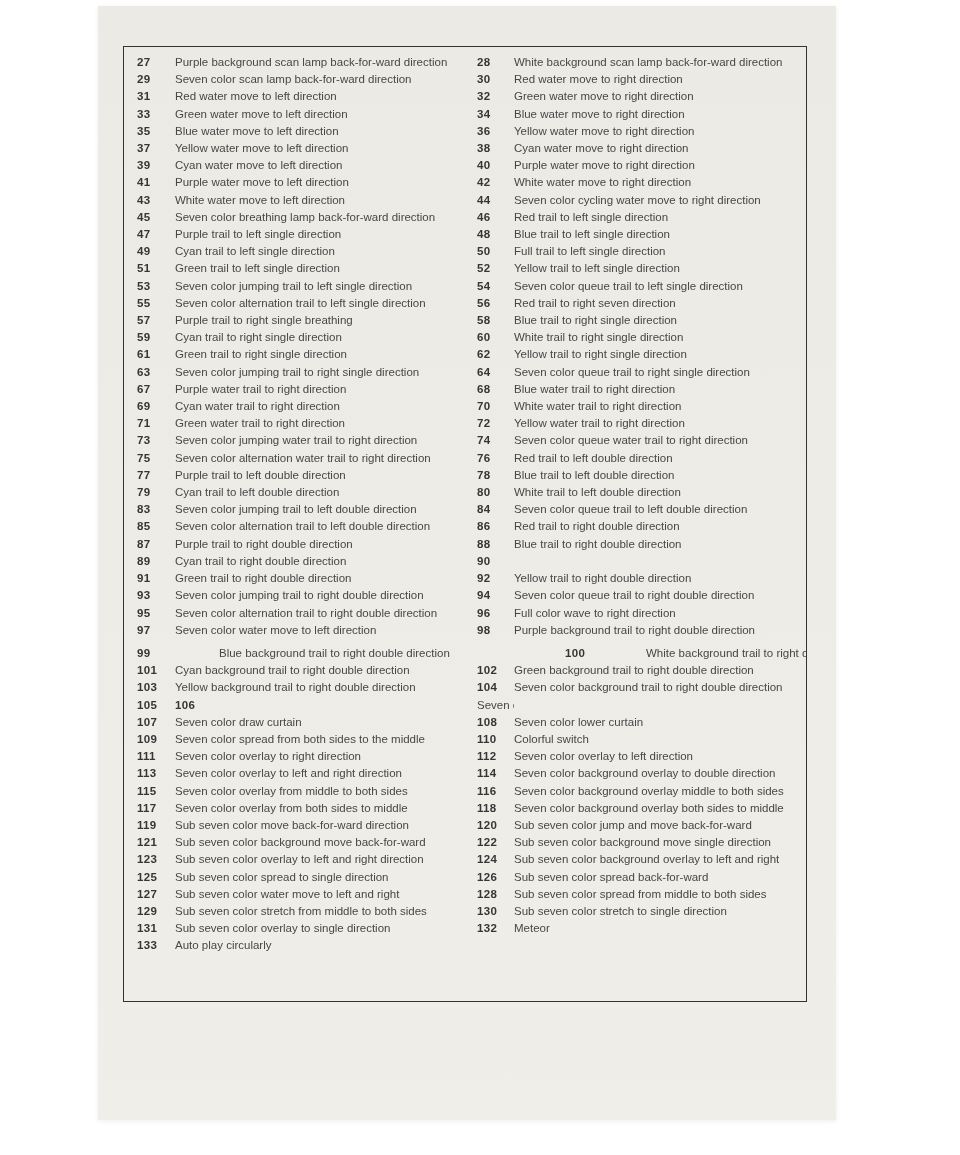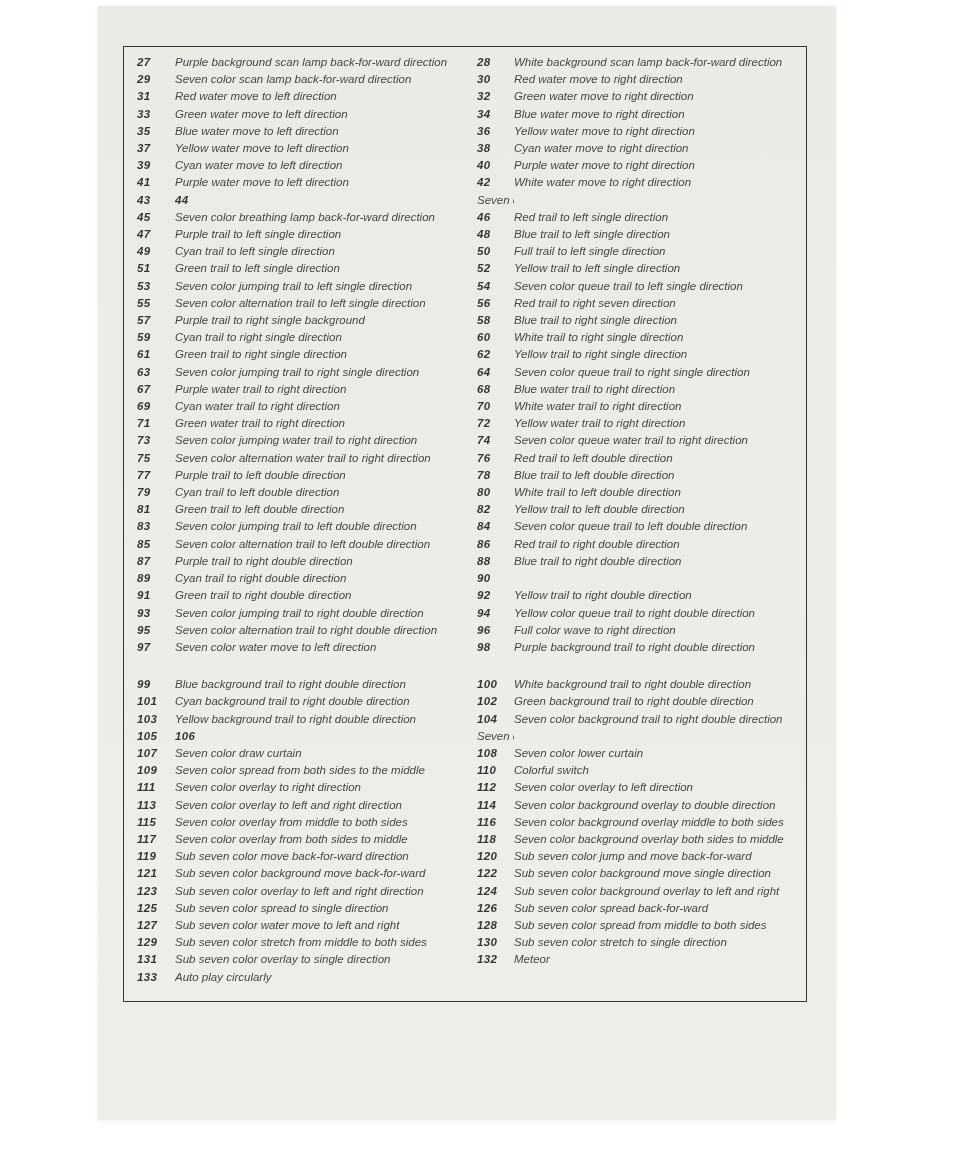--- a/index.html
+++ b/index.html
@@ -30,23 +30,22 @@
     padding: 7px 0 0 13px;
     overflow: hidden;
   }
   .rows { width: 100%; }
   .row {
     display: grid;
     grid-template-columns: 38px 302px 37px 1fr;
     line-height: 17.2px;
     font-size: 11.5px;
     color: #474747;
-    font-style: italic;
-  }
-  .row.gap { margin-top: 20px; }
+  }
+  .row.gap { margin-top: 6px; gap: 44px; }
   .num {
     font-weight: 700;
     color: #363636;
     letter-spacing: 0.3px;
   }
   .desc {
     white-space: nowrap;
     overflow: hidden;
   }
 </style>
@@ -107,20 +106,21 @@
 
   <div class="row">
     <span class="num">41</span>
     <span class="desc">Purple water move to left direction</span>
     <span class="num">42</span>
     <span class="desc">White water move to right direction</span>
   </div>
 
   <div class="row">
     <span class="num">43</span>
+    <span class="desc">White water move to left direction</span>
     <span class="num">44</span>
     <span class="desc">Seven color cycling water move to right direction</span>
   </div>
 
   <div class="row">
     <span class="num">45</span>
     <span class="desc">Seven color breathing lamp back-for-ward direction</span>
     <span class="num">46</span>
     <span class="desc">Red trail to left single direction</span>
   </div>
@@ -155,21 +155,21 @@
 
   <div class="row">
     <span class="num">55</span>
     <span class="desc">Seven color alternation trail to left single direction</span>
     <span class="num">56</span>
     <span class="desc">Red trail to right seven direction</span>
   </div>
 
   <div class="row">
     <span class="num">57</span>
-    <span class="desc">Purple trail to right single background</span>
+    <span class="desc">Purple trail to right single breathing</span>
     <span class="num">58</span>
     <span class="desc">Blue trail to right single direction</span>
   </div>
 
   <div class="row">
     <span class="num">59</span>
     <span class="desc">Cyan trail to right single direction</span>
     <span class="num">60</span>
     <span class="desc">White trail to right single direction</span>
   </div>
@@ -231,26 +231,20 @@
     <span class="desc">Blue trail to left double direction</span>
   </div>
 
   <div class="row">
     <span class="num">79</span>
     <span class="desc">Cyan trail to left double direction</span>
     <span class="num">80</span>
     <span class="desc">White trail to left double direction</span>
   </div>
 
-  <div class="row">
-    <span class="num">81</span>
-    <span class="desc">Green trail to left double direction</span>
-    <span class="num">82</span>
-    <span class="desc">Yellow trail to left double direction</span>
-  </div>
 
   <div class="row">
     <span class="num">83</span>
     <span class="desc">Seven color jumping trail to left double direction</span>
     <span class="num">84</span>
     <span class="desc">Seven color queue trail to left double direction</span>
   </div>
 
   <div class="row">
     <span class="num">85</span>
@@ -276,21 +270,21 @@
     <span class="num">91</span>
     <span class="desc">Green trail to right double direction</span>
     <span class="num">92</span>
     <span class="desc">Yellow trail to right double direction</span>
   </div>
 
   <div class="row">
     <span class="num">93</span>
     <span class="desc">Seven color jumping trail to right double direction</span>
     <span class="num">94</span>
-    <span class="desc">Yellow color queue trail to right double direction</span>
+    <span class="desc">Seven color queue trail to right double direction</span>
   </div>
 
   <div class="row">
     <span class="num">95</span>
     <span class="desc">Seven color alternation trail to right double direction</span>
     <span class="num">96</span>
     <span class="desc">Full color wave to right direction</span>
   </div>
 
   <div class="row">

